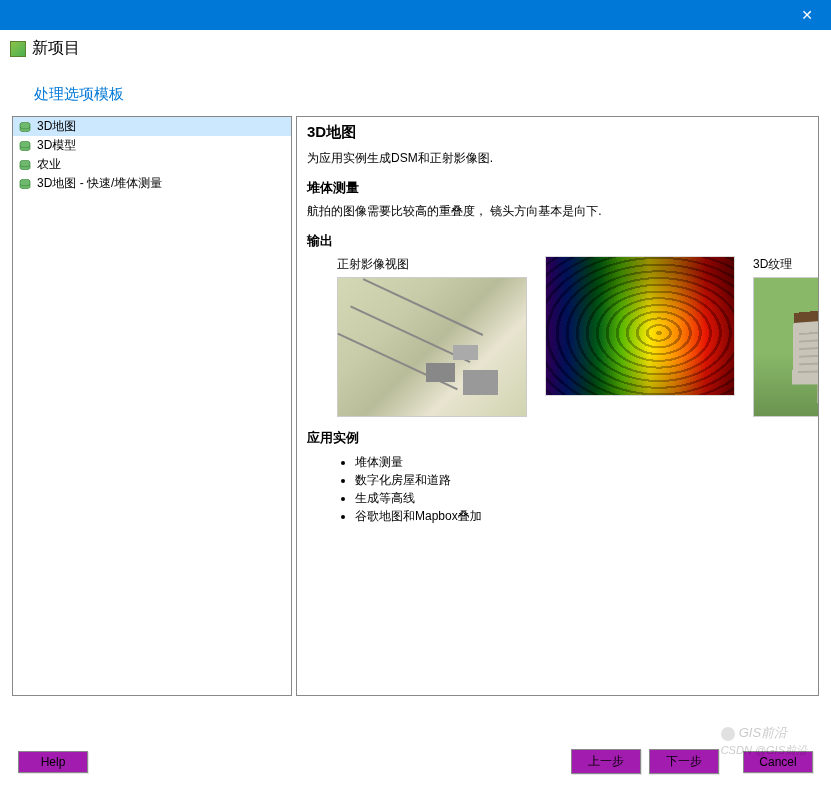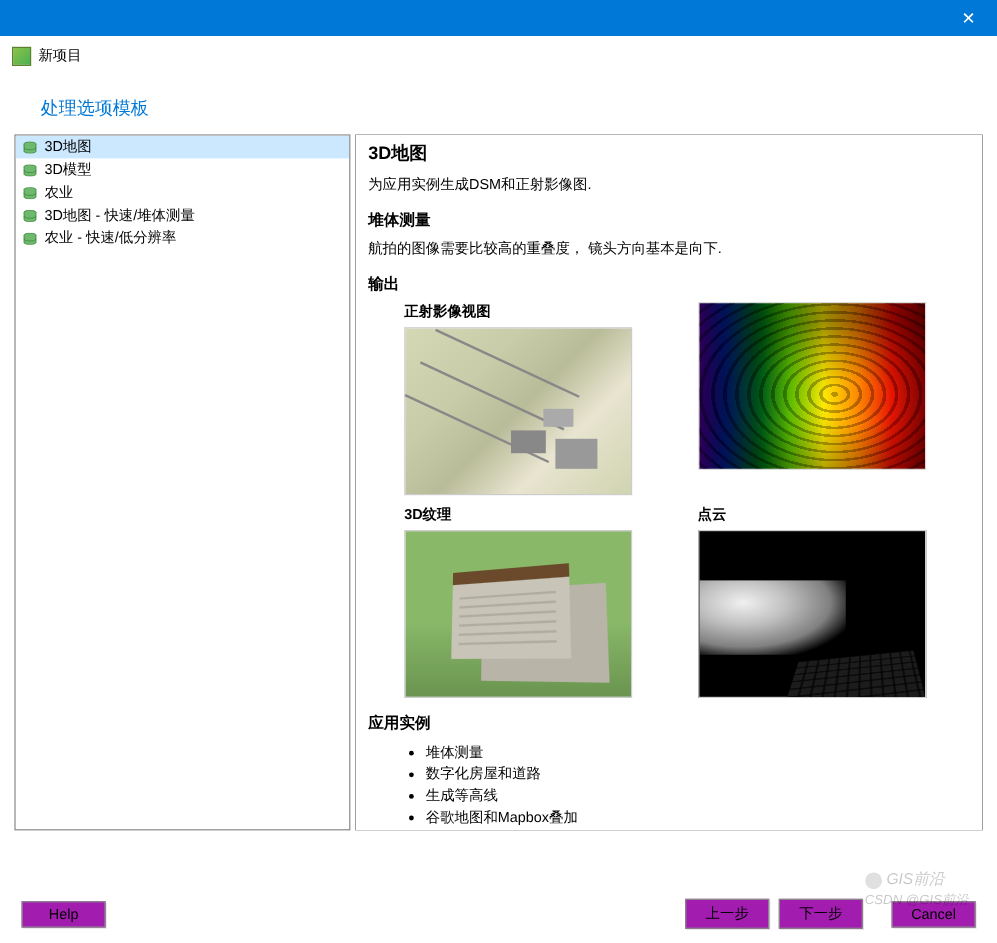--- a/index.html
+++ b/index.html
@@ -1,33 +1,33 @@
 <!DOCTYPE html>
 <html><head>
   <meta charset="utf-8">
   <style>
     * { box-sizing: border-box; margin: 0; padding: 0; }
     body { font-family: "Microsoft YaHei", Arial, sans-serif; font-size: 12px; background: #fff; width: 831px; height: 786px; overflow: hidden; position: relative; }
     .titlebar { background: #0078d7; height: 30px; display: flex; align-items: center; justify-content: flex-end; padding: 0 18px; }
     .close-x { color: #fff; font-size: 14px; cursor: pointer; }
     .header-row { display: flex; align-items: center; padding: 8px 10px 6px 10px; }
     .app-icon { width: 16px; height: 16px; margin-right: 6px; display: inline-block; background: linear-gradient(135deg, #8bc34a, #4caf50); border: 1px solid #5a8030; }
-    .app-title { font-size: 12px; color: #000; }
+    .app-title { font-size: 16px; color: #000; }
     .section-title { color: #0078d7; font-size: 15px; padding: 20px 0 12px 34px; font-weight: 400; }
     .main-area { display: flex; gap: 4px; padding: 0 12px; }
     .template-list { width: 280px; border: 1px solid #888; height: 580px; overflow: auto; background: #fff; }
     .template-item { display: flex; align-items: center; padding: 2px 6px; cursor: pointer; height: 19px; }
     .template-item.selected { background: #cce8ff; }
     .db-icon { width: 12px; height: 10px; margin-right: 6px; flex-shrink: 0; }
     .db-icon svg { display: block; }
     .detail-panel { flex: 1; border: 1px solid #888; height: 580px; overflow: auto; padding: 6px 10px 10px 10px; background: #fff; }
     .detail-title { font-size: 15px; font-weight: bold; margin-bottom: 8px; }
     .detail-desc { font-size: 12px; margin-bottom: 12px; }
     .detail-h2 { font-size: 13px; font-weight: bold; margin-bottom: 6px; margin-top: 4px; }
-    .output-grid { display: grid; grid-template-columns: 1fr 1fr; gap: 8px 18px; padding-left: 30px; margin-bottom: 12px; font-weight: bold; }
+    .output-grid { display: grid; grid-template-columns: 1fr 1fr 1fr 1fr; gap: 8px 18px; padding-left: 30px; margin-bottom: 12px; }
     .output-item { }
     .output-label { font-size: 12px; margin-bottom: 4px; }
     .thumb { width: 190px; height: 140px; border: 1px solid #ccc; display: block; }
     .thumb.ortho { background: linear-gradient(135deg, #d4d8b4 0%, #c8cca8 30%, #b8bc98 50%, #e8e4d0 70%, #d0d4b0 100%); position: relative; }
     .thumb.ortho::before { content:""; position:absolute; left:10%; top:20%; width:70%; height:2px; background:#888; transform:rotate(25deg); box-shadow: 0 30px 0 #888, 0 60px 0 #888; }
     .thumb.ortho::after { content:""; position:absolute; right:15%; bottom:15%; width:35px; height:25px; background:#999; box-shadow: -40px -10px 0 -3px #888, -15px -30px 0 -5px #aaa; }
     .thumb.dsm { background: linear-gradient(90deg, #5b1a8e 0%, #1a3a8e 12%, #0a6e3a 25%, #6ec818 40%, #e8d818 55%, #e88818 70%, #d82818 85%, #8e1a1a 100%); filter: contrast(1.2); position: relative; }
     .thumb.dsm::before { content:""; position:absolute; inset:0; background: repeating-radial-gradient(ellipse at 60% 55%, rgba(0,0,0,0.25) 0 3px, transparent 3px 10px); }
     .thumb.dsm::after { content:""; position:absolute; inset:0; background: radial-gradient(ellipse at 70% 60%, rgba(0,0,0,0) 15%, rgba(0,0,0,0.35) 60%); }
     .thumb.texture { background: linear-gradient(180deg, #88b868 0%, #88b868 55%, #6a9450 100%); position: relative; overflow:hidden; }
@@ -93,30 +93,20 @@
       <div class="template-item">
         <span class="db-icon">
           <svg viewBox="0 0 12 10">
             <ellipse cx="6" cy="2" rx="5" ry="1.8" fill="#6eb96e" stroke="#2a7a2a" stroke-width="0.6"></ellipse>
             <path d="M1 2v6c0 1 2.2 1.8 5 1.8s5-.8 5-1.8V2" fill="#6eb96e" stroke="#2a7a2a" stroke-width="0.6"></path>
             <path d="M1 5c0 1 2.2 1.8 5 1.8s5-.8 5-1.8" fill="none" stroke="#2a7a2a" stroke-width="0.5"></path>
           </svg>
         </span>
         <span>3D地图 - 快速/堆体测量</span>
       </div>
-      <div class="template-item">
-        <span class="db-icon">
-          <svg viewBox="0 0 12 10">
-            <ellipse cx="6" cy="2" rx="5" ry="1.8" fill="#6eb96e" stroke="#2a7a2a" stroke-width="0.6"></ellipse>
-            <path d="M1 2v6c0 1 2.2 1.8 5 1.8s5-.8 5-1.8V2" fill="#6eb96e" stroke="#2a7a2a" stroke-width="0.6"></path>
-            <path d="M1 5c0 1 2.2 1.8 5 1.8s5-.8 5-1.8" fill="none" stroke="#2a7a2a" stroke-width="0.5"></path>
-          </svg>
-        </span>
-        <span>农业 - 快速/低分辨率</span>
-      </div>
     </div>
   <div class="detail-panel">
     <div class="detail-title">3D地图</div>
     <div class="detail-desc">为应用实例生成DSM和正射影像图.</div>
 
     <div class="detail-h2">堆体测量</div>
     <div class="detail-desc">航拍的图像需要比较高的重叠度，  镜头方向基本是向下.</div>
 
     <div class="detail-h2">输出</div>
     <div class="output-grid" id="output-grid">

